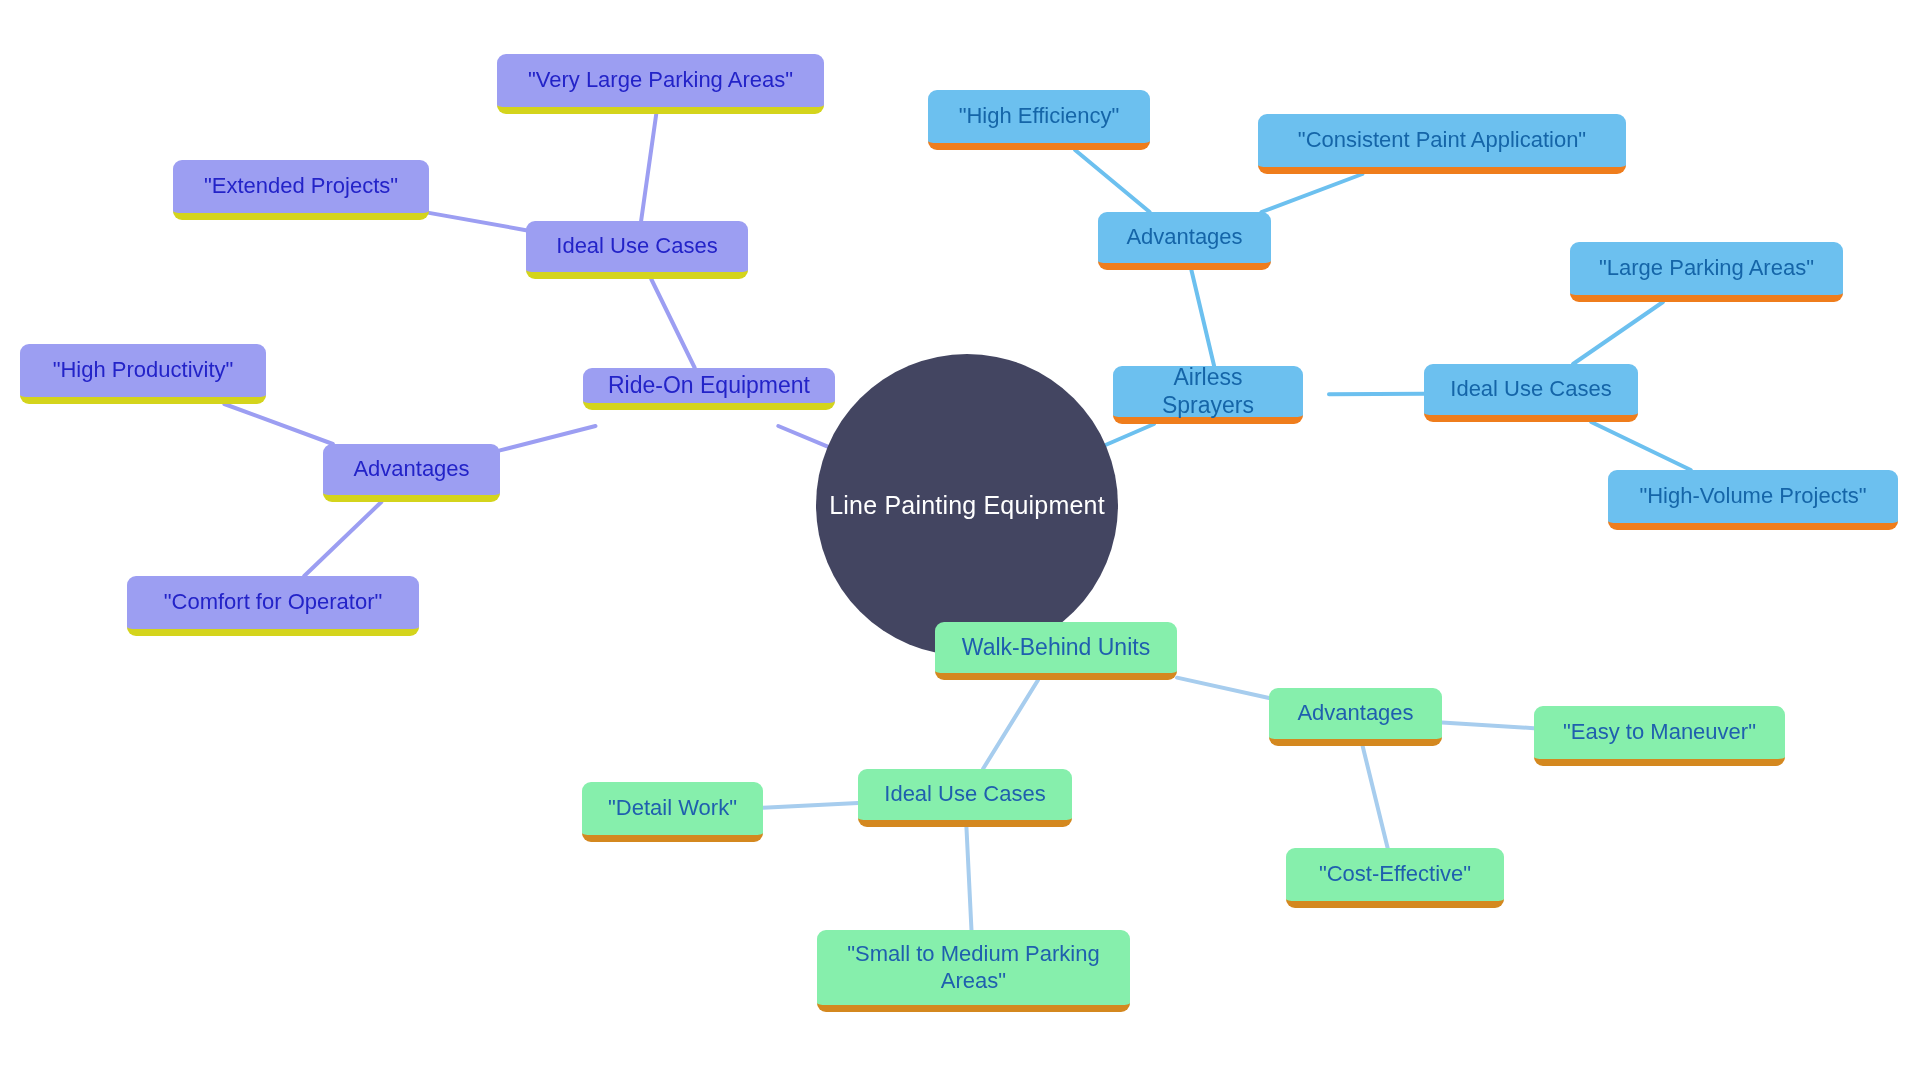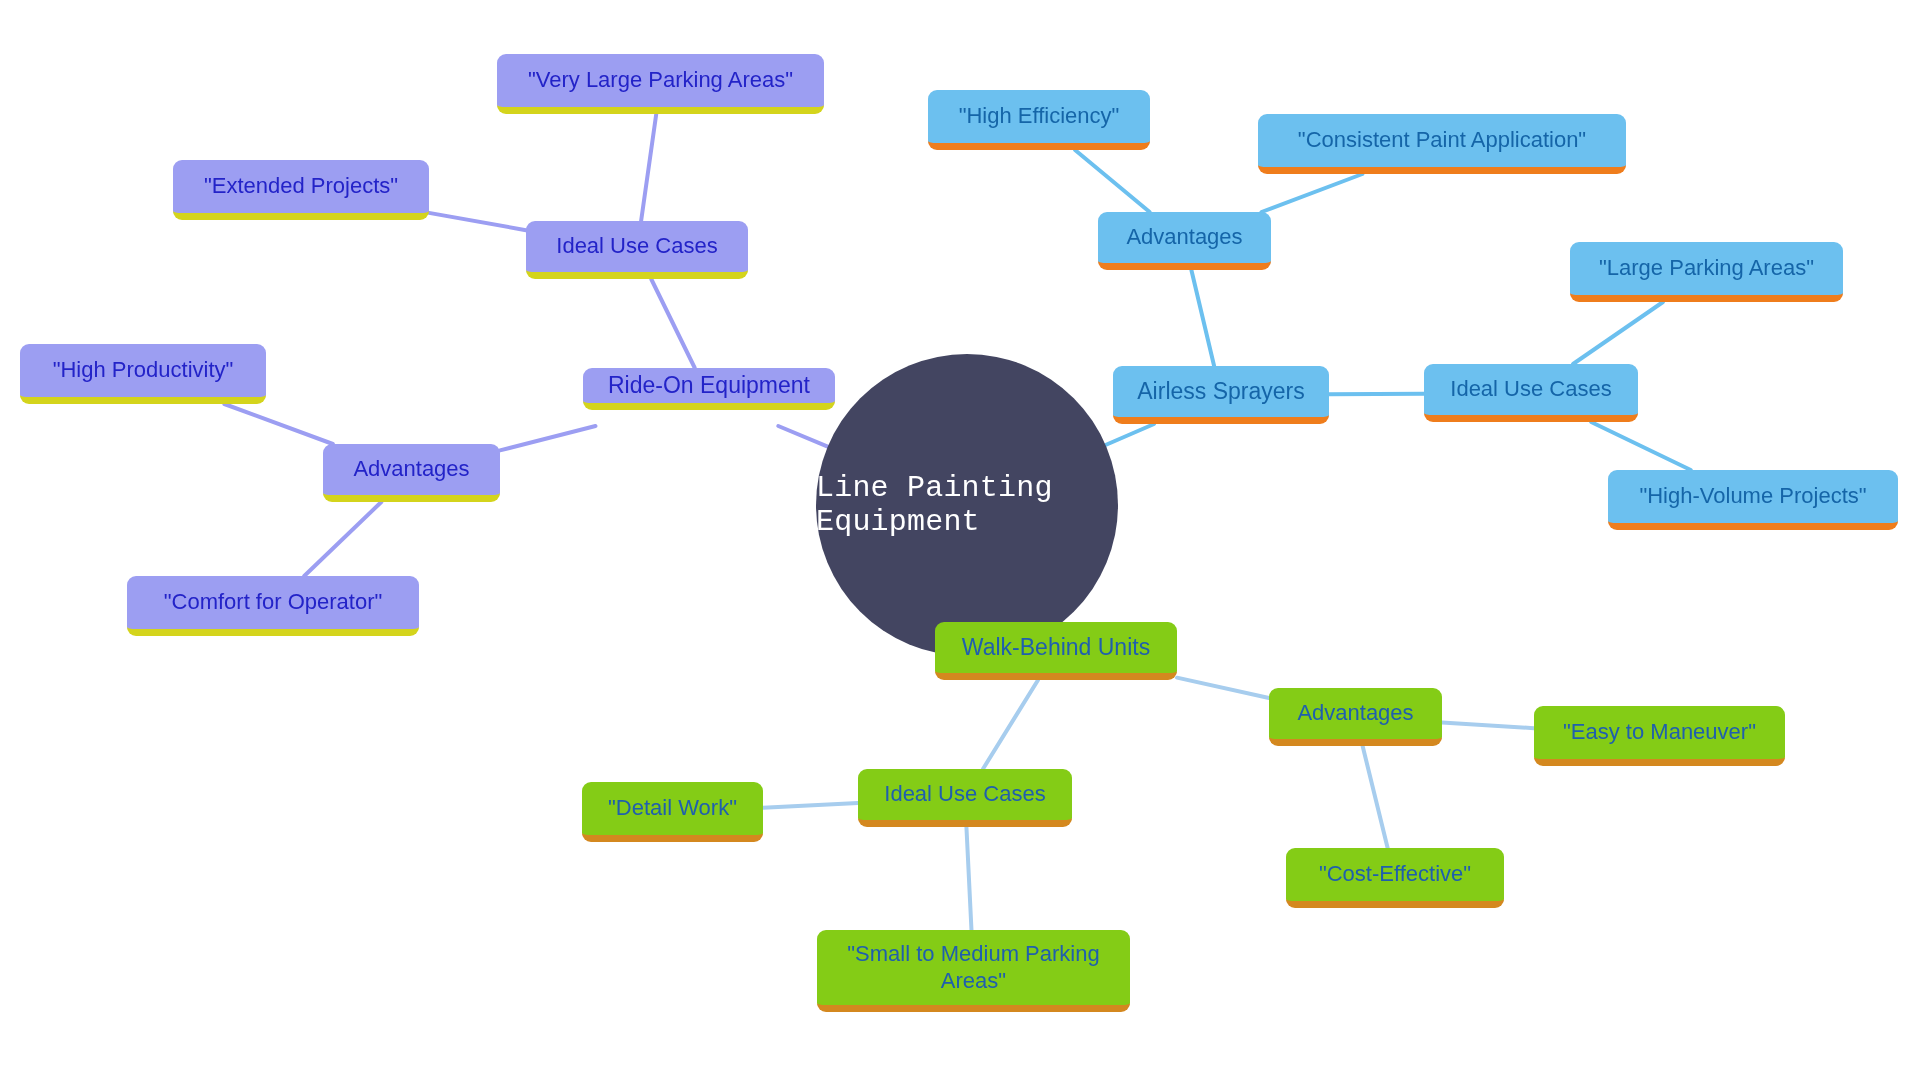--- a/index.html
+++ b/index.html
@@ -45,36 +45,35 @@
     background: #9c9ef2;
     color: #2323c8;
     border-bottom: 7px solid #d4d41c;
   }
   .node.blue-bright {
     background: #6cc0ef;
     color: #1565a8;
     border-bottom: 7px solid #ef7d1c;
   }
   .node.blue-soft {
-    background: #84cc16;
+    background: #86efac;
     color: #1f5fae;
     border-bottom: 7px solid #d4881f;
   }
   .root-node {
     position: absolute;
     border-radius: 50%;
     background: #434561;
     color: #ffffff;
     display: flex;
     align-items: center;
     justify-content: center;
-    text-align: left;
-    font-size: 30px;
+    text-align: right;
+    font-size: 25px;
     letter-spacing: 0.2px;
-    font-family: Liberation Mono, monospace;
   }
 </style>
 </head>
 <body>
 
 <div id="mindmap">
   <svg id="edge-layer" viewBox="0 0 1920 1080">
       <line x1="827.7114107665022" y1="446.6931486929544" x2="778.2777777777778" y2="426" stroke="#9c9ef2" stroke-width="4" stroke-linecap="round"></line>
       <line x1="694.795918367347" y1="368" x2="651.204081632653" y2="279" stroke="#9c9ef2" stroke-width="4" stroke-linecap="round"></line>
       <line x1="641.105421686747" y1="221" x2="656.2530120481928" y2="114" stroke="#9c9ef2" stroke-width="4" stroke-linecap="round"></line>
@@ -101,21 +100,21 @@
       <div class="root-node" style="left: 816px; top: 354px; width: 302px; height: 302px; background: rgb(67, 69, 97); color: rgb(255, 255, 255);">
         <span>Line Painting Equipment</span>
       </div>
       <div class="node purple" style="left: 583px; top: 368px; width: 252px; height: 42px; font-size: 23px;"><span>Ride-On Equipment</span></div>
       <div class="node purple" style="left: 526px; top: 221px; width: 222px; height: 58px; font-size: 22px;"><span>Ideal Use Cases</span></div>
       <div class="node purple" style="left: 497px; top: 54px; width: 327px; height: 60px; font-size: 22px;"><span>"Very Large Parking Areas"</span></div>
       <div class="node purple" style="left: 173px; top: 160px; width: 256px; height: 60px; font-size: 22px;"><span>"Extended Projects"</span></div>
       <div class="node purple" style="left: 323px; top: 444px; width: 177px; height: 58px; font-size: 22px;"><span>Advantages</span></div>
       <div class="node purple" style="left: 20px; top: 344px; width: 246px; height: 60px; font-size: 22px;"><span>"High Productivity"</span></div>
       <div class="node purple" style="left: 127px; top: 576px; width: 292px; height: 60px; font-size: 22px;"><span>"Comfort for Operator"</span></div>
-      <div class="node blue-bright" style="left: 1113px; top: 366px; width: 216px; height: 58px; font-size: 23px;"><span>Airless Sprayers</span></div>
+      <div class="node blue-bright" style="left: 1113px; top: 366px; width: 190px; height: 58px; font-size: 23px;"><span>Airless Sprayers</span></div>
       <div class="node blue-bright" style="left: 1098px; top: 212px; width: 173px; height: 58px; font-size: 22px;"><span>Advantages</span></div>
       <div class="node blue-bright" style="left: 928px; top: 90px; width: 222px; height: 60px; font-size: 22px;"><span>"High Efficiency"</span></div>
       <div class="node blue-bright" style="left: 1258px; top: 114px; width: 368px; height: 60px; font-size: 22px;"><span>"Consistent Paint Application"</span></div>
       <div class="node blue-bright" style="left: 1424px; top: 364px; width: 214px; height: 58px; font-size: 22px;"><span>Ideal Use Cases</span></div>
       <div class="node blue-bright" style="left: 1570px; top: 242px; width: 273px; height: 60px; font-size: 22px;"><span>"Large Parking Areas"</span></div>
       <div class="node blue-bright" style="left: 1608px; top: 470px; width: 290px; height: 60px; font-size: 22px;"><span>"High-Volume Projects"</span></div>
       <div class="node blue-soft" style="left: 935px; top: 622px; width: 242px; height: 58px; font-size: 23px;"><span>Walk-Behind Units</span></div>
       <div class="node blue-soft" style="left: 1269px; top: 688px; width: 173px; height: 58px; font-size: 22px;"><span>Advantages</span></div>
       <div class="node blue-soft" style="left: 1534px; top: 706px; width: 251px; height: 60px; font-size: 22px;"><span>"Easy to Maneuver"</span></div>
       <div class="node blue-soft" style="left: 1286px; top: 848px; width: 218px; height: 60px; font-size: 22px;"><span>"Cost-Effective"</span></div>

